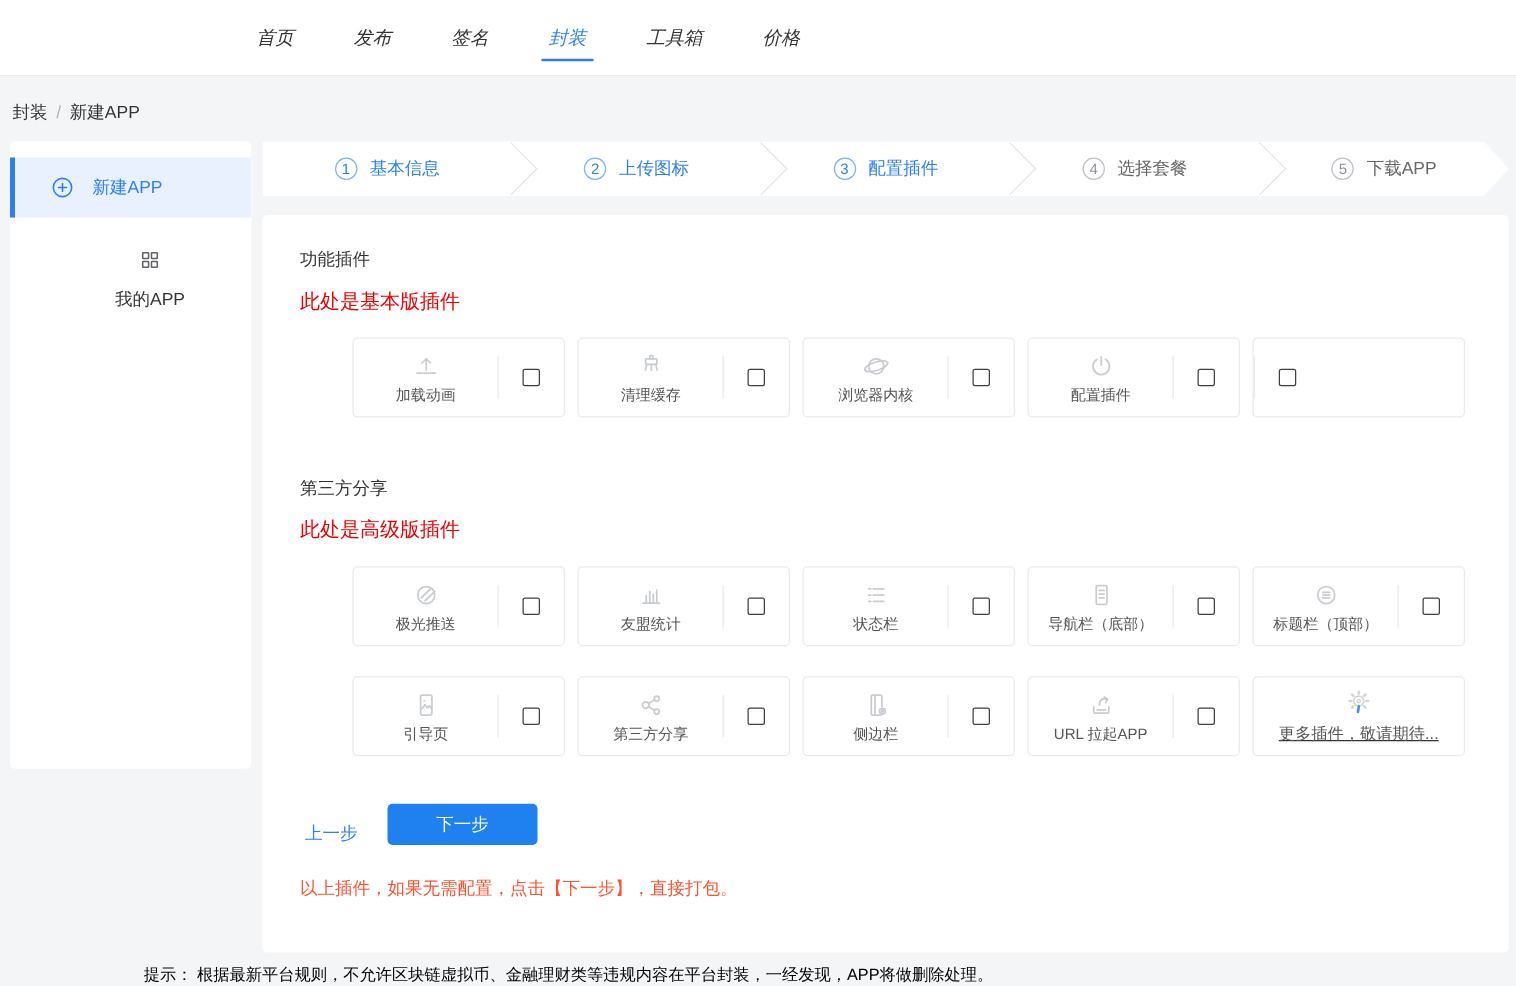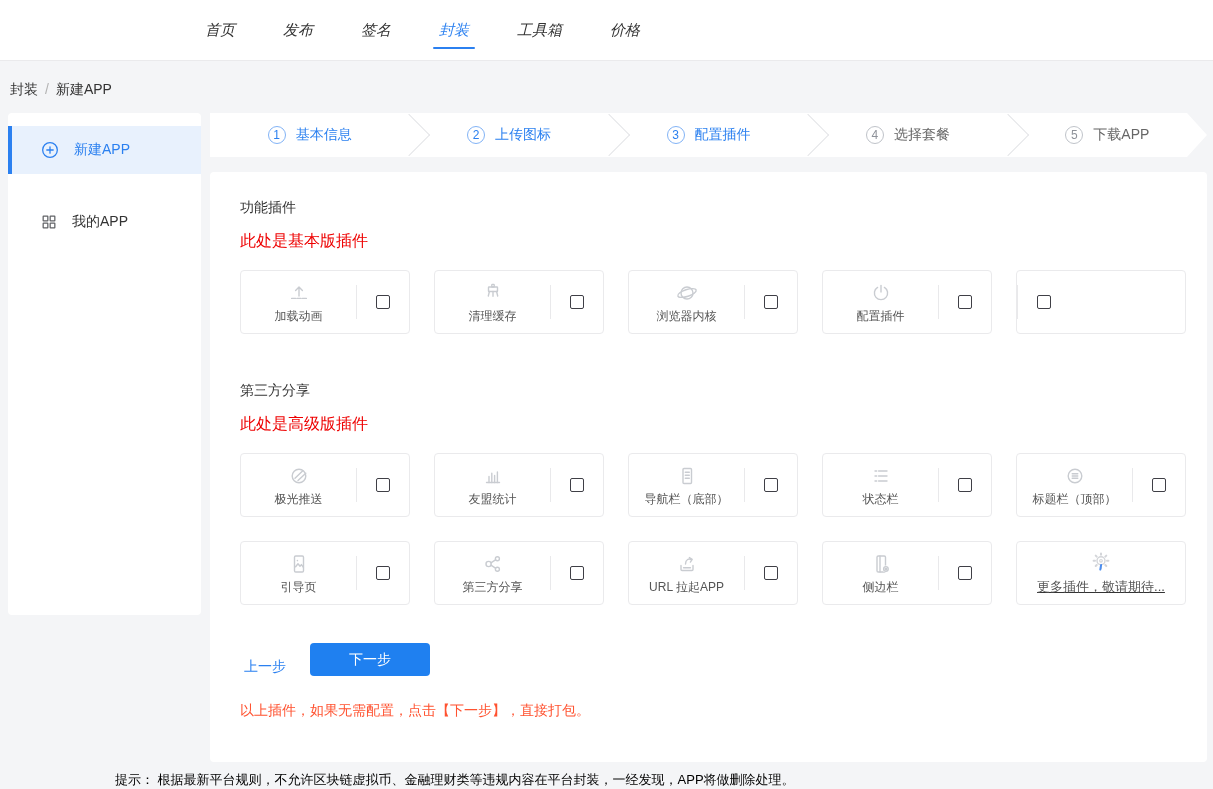--- a/index.html
+++ b/index.html
@@ -23,38 +23,38 @@
   .nav-item.active{color:var(--accent);}
   .nav-item.active::after{content:"";position:absolute;left:-6px;right:-6px;bottom:11px;height:2px;background:var(--accent);border-radius:1px;}
   
   .breadcrumb{padding:20px 0 14px 10px;font-size:14px;color:#333;}
   .breadcrumb .sep{color:#b3b3b3;margin:0 7px;}
   
   .layout{display:flex;align-items:flex-start;padding:0 6px 0 8px;}
   .sidebar{width:193px;height:502px;background:#fff;border-radius:4px;padding-top:13px;flex-shrink:0;}
   .side-item{height:48px;display:flex;align-items:center;padding-left:27px;gap:13px;font-size:14px;color:#333;cursor:pointer;border-left:4px solid transparent;}
   .side-item.active{background:var(--active-bg);border-left-color:var(--accent);color:var(--accent);}
-  .side-item + .side-item{margin-top:24px;}
+  .side-item + .side-item{margin-top:24px;flex-direction:column;}
   .side-item .icn{display:flex;align-items:center;}
   .main{flex:1;margin-left:9px;min-width:0;}
   
   .steps{height:44px;background:#fff;display:flex;clip-path:polygon(0 0,calc(100% - 20px) 0,100% 50%,calc(100% - 20px) 100%,0 100%);}
   .step{flex:1;display:flex;align-items:center;justify-content:center;gap:10px;position:relative;font-size:14px;}
   .step .chev{position:absolute;right:0;top:50%;width:30px;height:30px;border-top:1px solid #e4e5e8;border-right:1px solid #e4e5e8;transform:translate(50%,-50%) rotate(45deg);pointer-events:none;}
   .step-circle{width:18px;height:18px;border:1px solid #bfc3c9;border-radius:50%;font-size:12px;display:flex;align-items:center;justify-content:center;color:#8e9299;flex-shrink:0;}
   .step-label{color:#666;}
   .step.active .step-circle{border-color:#82b3f6;color:var(--accent);}
   .step.active .step-label{color:var(--accent);}
   
   .panel{background:#fff;border-radius:4px;margin-top:15px;padding:27px 30px 40px;min-height:590px;}
   .section{margin-bottom:48px;}
   .section:last-of-type{margin-bottom:0;}
   .sec-title{font-size:14px;color:#333;}
   .sec-note{font-size:16px;color:var(--red-note);margin:14px 0 18px;}
-  .grid{display:grid;grid-template-columns:repeat(5,170px);gap:24px 24px;}
+  .grid{display:grid;grid-template-columns:repeat(5,170px);gap:24px 10px;margin-left:42px;}
   .card{height:64px;border:1px solid #eaeaec;border-radius:4px;display:flex;align-items:center;background:#fff;}
   .card-left{flex:1;display:flex;flex-direction:column;align-items:center;gap:2px;min-width:0;}
   .card-icon{height:26px;display:flex;align-items:center;justify-content:center;}
   .card-label{font-size:12px;color:#555;white-space:nowrap;}
   .card-div{width:1px;height:34px;background:#e9e9eb;}
   .card-right{width:52px;display:flex;justify-content:center;}
   .checkbox{width:14px;height:14px;border:1px solid #3f3f46;border-radius:2px;background:#fff;cursor:pointer;}
   .card.more{justify-content:center;text-decoration:underline;}
   .card.more .card-left{flex:0 1 auto;}
   .card.more .card-label{font-size:13px;}
@@ -240,39 +240,39 @@
                 </div>
                 <span class="card-div"></span>
                 <div class="card-right">
                   <span class="checkbox"></span>
                 </div>
               </div>
               <div class="card">
                 <div class="card-left">
                   <span class="card-icon">
                     <svg width="24" height="24" viewBox="0 0 24 24" fill="none" stroke="#c9ccd1" stroke-width="1.4" stroke-linecap="round" stroke-linejoin="round">
+                      <path d="M6 7h1.7M9.6 7H18M6 12h1.7M9.6 12H18M6 17h1.7M9.6 17H18"></path>
+                    </svg>
+                  </span>
+                  <span class="card-label">状态栏</span>
+                </div>
+                <span class="card-div"></span>
+                <div class="card-right">
+                  <span class="checkbox"></span>
+                </div>
+              </div>
+              <div class="card">
+                <div class="card-left">
+                  <span class="card-icon">
+                    <svg width="24" height="24" viewBox="0 0 24 24" fill="none" stroke="#c9ccd1" stroke-width="1.4" stroke-linecap="round" stroke-linejoin="round">
                       <rect x="8" y="4.5" width="8.5" height="15" rx="1"></rect>
                       <path d="M10.3 8.2h4M10.3 11.2h4M10.3 14.2h4"></path>
                     </svg>
                   </span>
                   <span class="card-label">导航栏（底部）</span>
-                </div>
-                <span class="card-div"></span>
-                <div class="card-right">
-                  <span class="checkbox"></span>
-                </div>
-              </div>
-              <div class="card">
-                <div class="card-left">
-                  <span class="card-icon">
-                    <svg width="24" height="24" viewBox="0 0 24 24" fill="none" stroke="#c9ccd1" stroke-width="1.4" stroke-linecap="round" stroke-linejoin="round">
-                      <path d="M6 7h1.7M9.6 7H18M6 12h1.7M9.6 12H18M6 17h1.7M9.6 17H18"></path>
-                    </svg>
-                  </span>
-                  <span class="card-label">状态栏</span>
                 </div>
                 <span class="card-div"></span>
                 <div class="card-right">
                   <span class="checkbox"></span>
                 </div>
               </div>
               <div class="card">
                 <div class="card-left">
                   <span class="card-icon">
                     <svg width="24" height="24" viewBox="0 0 24 24" fill="none" stroke="#c9ccd1" stroke-width="1.4" stroke-linecap="round" stroke-linejoin="round">
@@ -307,55 +307,55 @@
                 <div class="card-left">
                   <span class="card-icon">
                     <svg width="24" height="24" viewBox="0 0 24 24" fill="none" stroke="#c9ccd1" stroke-width="1.4" stroke-linecap="round" stroke-linejoin="round">
                       <circle cx="7.6" cy="12" r="2.6"></circle>
                       <circle cx="16.4" cy="6.8" r="2"></circle>
                       <circle cx="16.4" cy="17.2" r="2"></circle>
                       <path d="M9.9 10.8l4.6-2.9M9.9 13.2l4.6 2.9"></path>
                     </svg>
                   </span>
                   <span class="card-label">第三方分享</span>
-                </div>
-                <span class="card-div"></span>
-                <div class="card-right">
-                  <span class="checkbox"></span>
-                </div>
-              </div>
-              <div class="card">
-                <div class="card-left">
-                  <span class="card-icon">
-                    <svg width="24" height="24" viewBox="0 0 24 24" fill="none" stroke="#c9ccd1" stroke-width="1.4" stroke-linecap="round" stroke-linejoin="round">
-                      <path d="M6 13.5v4a1 1 0 0 0 1 1h10a1 1 0 0 0 1-1v-4"></path>
-                      <path d="M8.6 15.8h6.8"></path>
-                      <path d="M10.5 12c0-4.6 3.6-6 6-4.2"></path>
-                      <path d="M14.4 5.6l2.8 1.8-1.8 2.7"></path>
-                    </svg>
-                  </span>
-                  <span class="card-label">URL 拉起APP</span>
                 </div>
                 <span class="card-div"></span>
                 <div class="card-right">
                   <span class="checkbox"></span>
                 </div>
               </div>
               <div class="card">
                 <div class="card-left">
                   <span class="card-icon">
                     <svg width="24" height="24" viewBox="0 0 24 24" fill="none" stroke="#c9ccd1" stroke-width="1.4" stroke-linecap="round" stroke-linejoin="round">
                       <rect x="8" y="4" width="8.5" height="16" rx="1.3"></rect>
                       <path d="M11 4v16"></path>
                       <circle cx="16.9" cy="16.9" r="3.3" fill="#fff" stroke="none"></circle>
                       <circle cx="16.9" cy="16.9" r="2.3"></circle>
                       <circle cx="16.9" cy="16.9" r="0.8"></circle>
                     </svg>
                   </span>
                   <span class="card-label">侧边栏</span>
+                </div>
+                <span class="card-div"></span>
+                <div class="card-right">
+                  <span class="checkbox"></span>
+                </div>
+              </div>
+              <div class="card">
+                <div class="card-left">
+                  <span class="card-icon">
+                    <svg width="24" height="24" viewBox="0 0 24 24" fill="none" stroke="#c9ccd1" stroke-width="1.4" stroke-linecap="round" stroke-linejoin="round">
+                      <path d="M6 13.5v4a1 1 0 0 0 1 1h10a1 1 0 0 0 1-1v-4"></path>
+                      <path d="M8.6 15.8h6.8"></path>
+                      <path d="M10.5 12c0-4.6 3.6-6 6-4.2"></path>
+                      <path d="M14.4 5.6l2.8 1.8-1.8 2.7"></path>
+                    </svg>
+                  </span>
+                  <span class="card-label">URL 拉起APP</span>
                 </div>
                 <span class="card-div"></span>
                 <div class="card-right">
                   <span class="checkbox"></span>
                 </div>
               </div>
               <div class="card more">
                 <div class="card-left">
                   <span class="card-icon">
                     <svg width="24" height="24" viewBox="0 0 24 24" fill="none" stroke-linecap="round">

